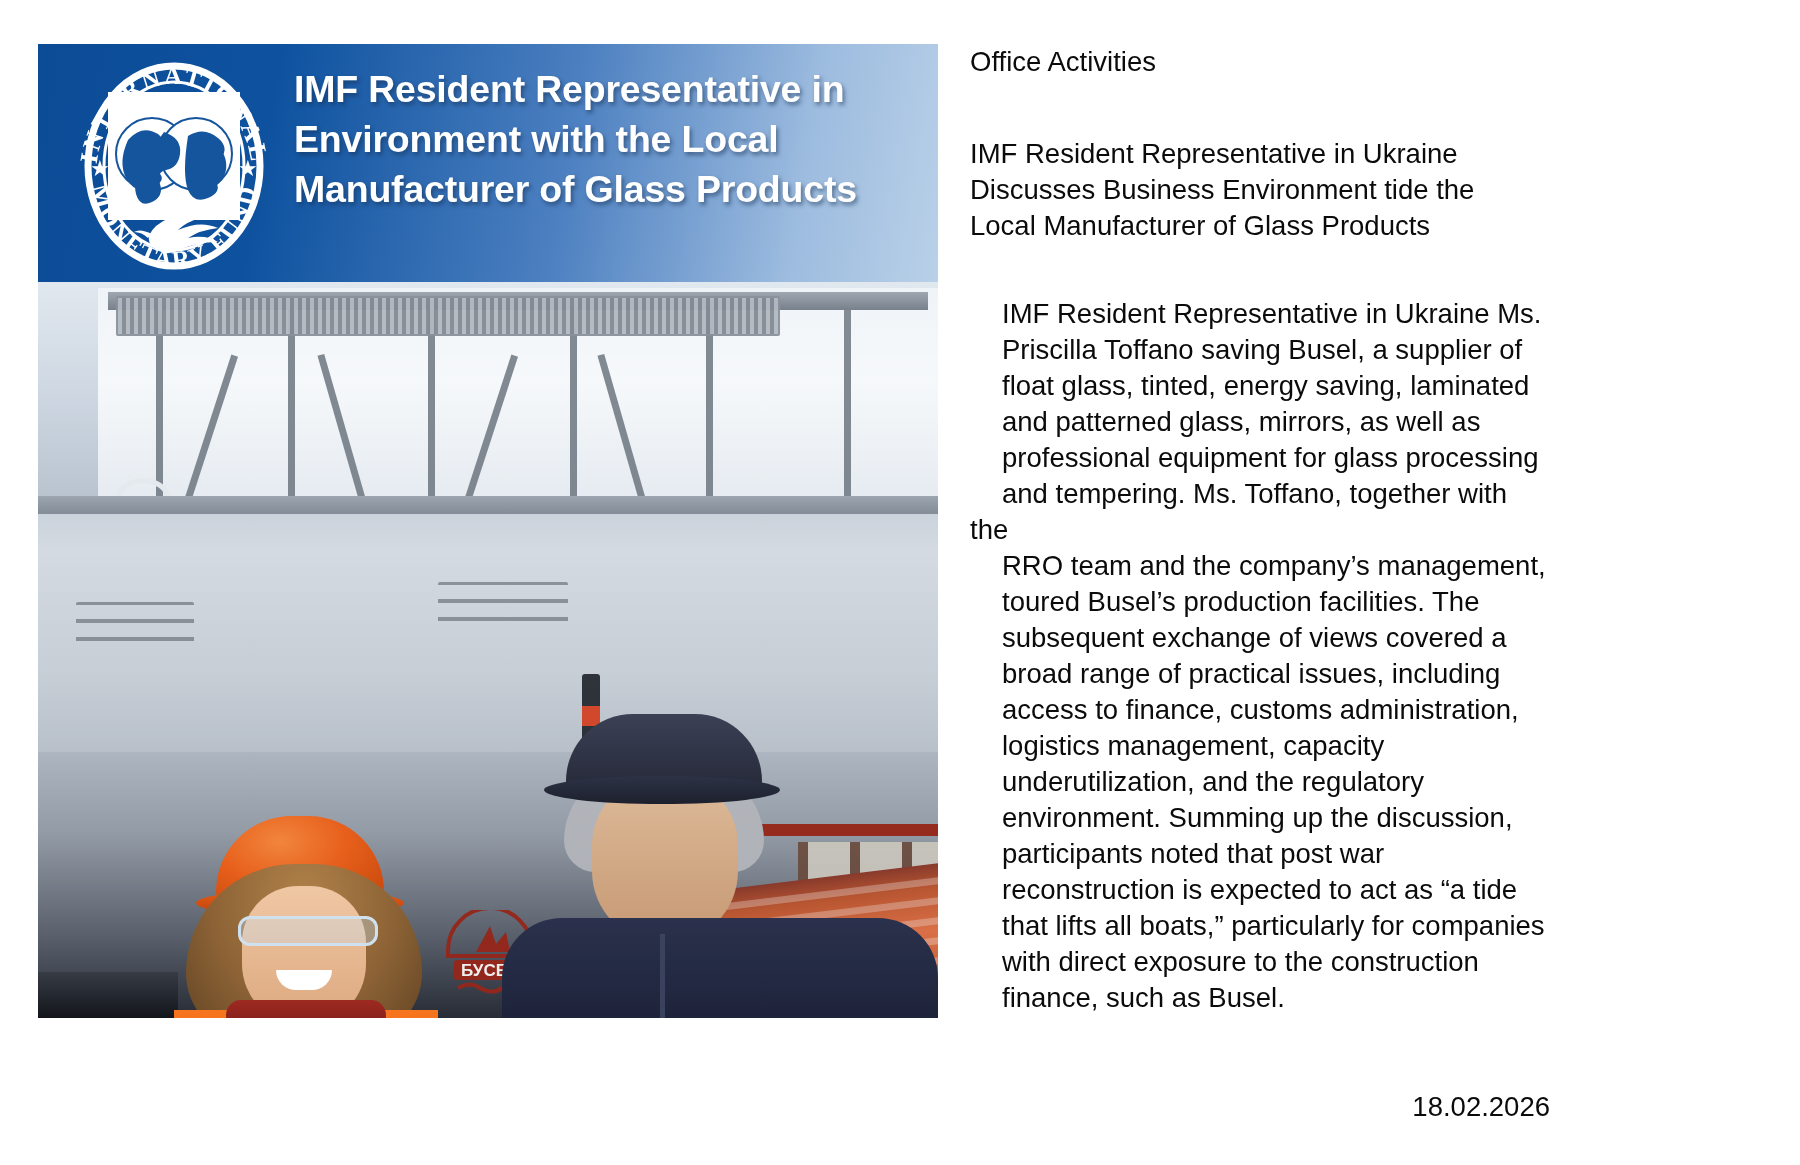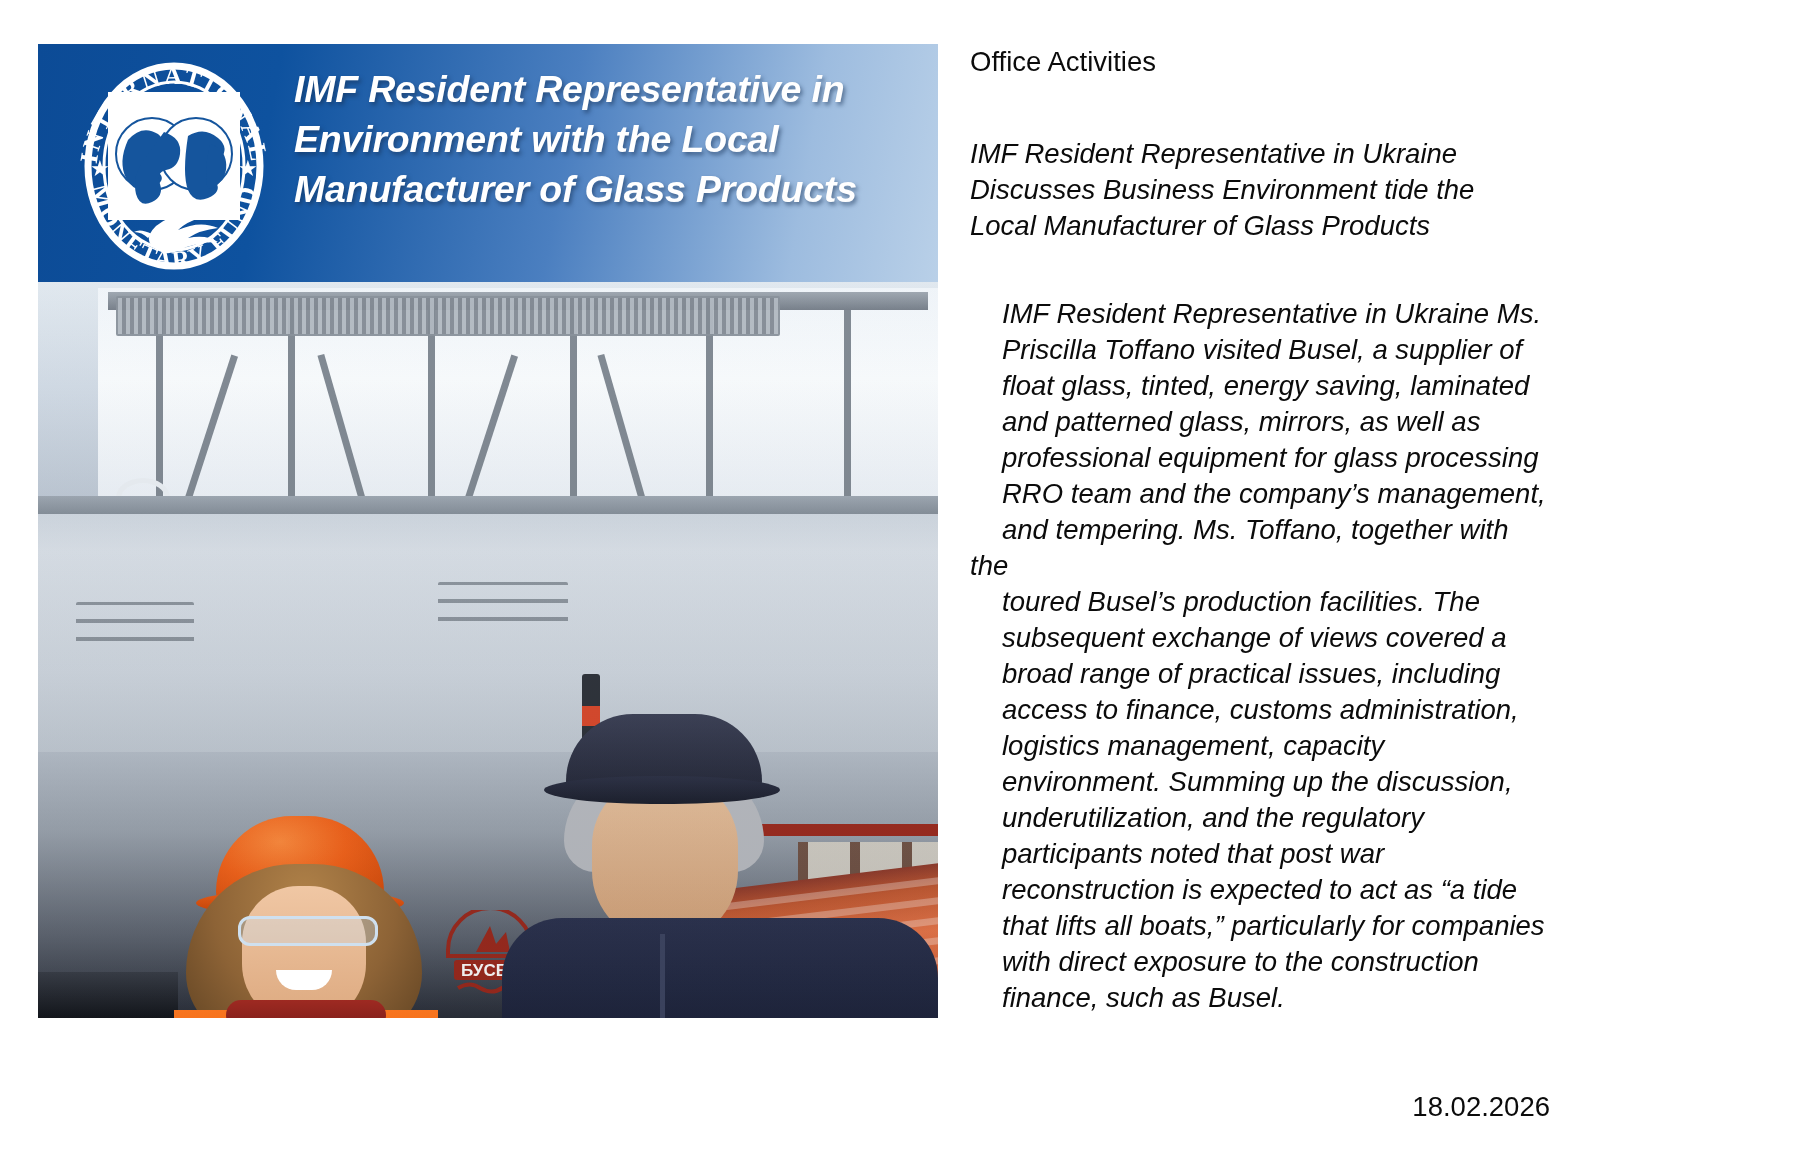--- a/index.html
+++ b/index.html
@@ -109,21 +109,21 @@
 
   
   #right-column{
     position:absolute;left:970px;top:44px;width:580px;
     color:#0b0b0b;font-size:27.5px;line-height:36px;
   }
   #kicker{margin:0 0 56px 0;}
   #headline{margin:4px 0 52px 0;}
   #body-text{margin:0 0 73px 0;text-indent:32px;}
   #date-text{margin:0;text-align:right;}
-  .rt-line{display:block;font-style:italic;}
+  .rt-line{display:block;}
 </style>
 </head>
 <body>
 
 <div id="left-column">
 
   <div id="banner">
 
     <div id="banner-logo">
       <svg viewBox="0 0 228 232" width="228" height="232" aria-hidden="true">
@@ -235,33 +235,33 @@
   <div id="kicker">Office Activities</div>
 
   <div id="headline">
     <span class="rt-line">IMF Resident Representative in Ukraine</span>
     <span class="rt-line">Discusses Business Environment tide the</span>
     <span class="rt-line">Local Manufacturer of Glass Products</span>
   </div>
 
   <div id="body-text">
     <span class="rt-line">IMF Resident Representative in Ukraine Ms.</span>
-    <span class="rt-line">Priscilla Toffano visited Busel, a supplier of</span>
+    <span class="rt-line">Priscilla Toffano saving Busel, a supplier of</span>
     <span class="rt-line">float glass, tinted, energy saving, laminated</span>
     <span class="rt-line">and patterned glass, mirrors, as well as</span>
     <span class="rt-line">professional equipment for glass processing</span>
+    <span class="rt-line">and tempering. Ms. Toffano, together with the</span>
     <span class="rt-line">RRO team and the company’s management,</span>
-    <span class="rt-line">and tempering. Ms. Toffano, together with the</span>
     <span class="rt-line">toured Busel’s production facilities. The</span>
     <span class="rt-line">subsequent exchange of views covered a</span>
     <span class="rt-line">broad range of practical issues, including</span>
     <span class="rt-line">access to finance, customs administration,</span>
     <span class="rt-line">logistics management, capacity</span>
+    <span class="rt-line">underutilization, and the regulatory</span>
     <span class="rt-line">environment. Summing up the discussion,</span>
-    <span class="rt-line">underutilization, and the regulatory</span>
     <span class="rt-line">participants noted that post war</span>
     <span class="rt-line">reconstruction is expected to act as “a tide</span>
     <span class="rt-line">that lifts all boats,” particularly for companies</span>
     <span class="rt-line">with direct exposure to the construction</span>
     <span class="rt-line">finance, such as Busel.</span>
   </div>
 
   <div id="date-text">18.02.2026</div>
 </div>
 

